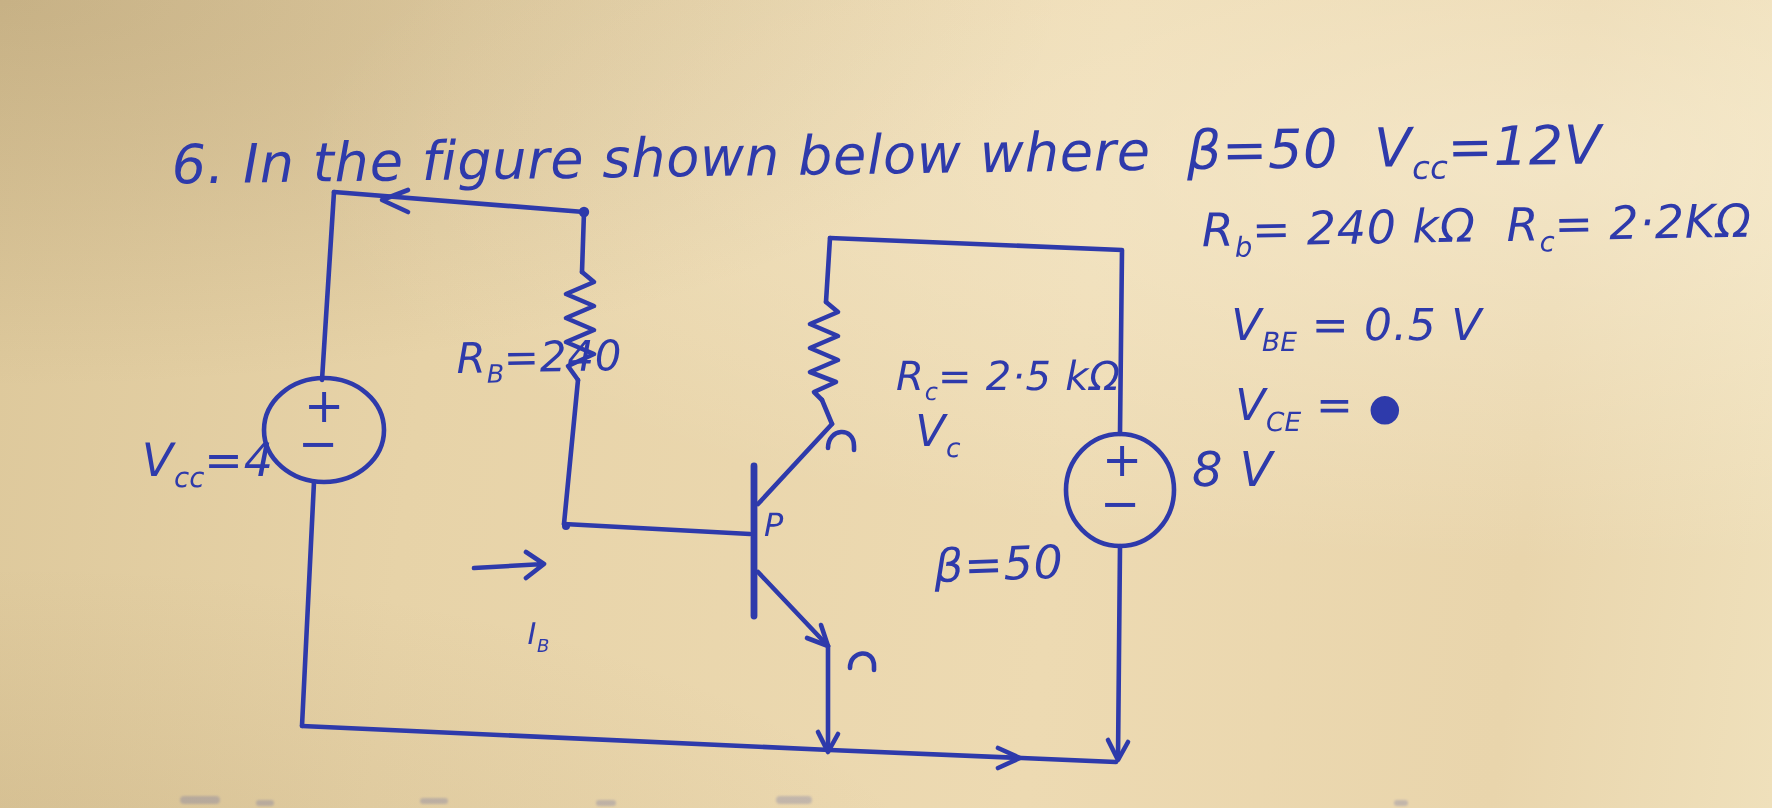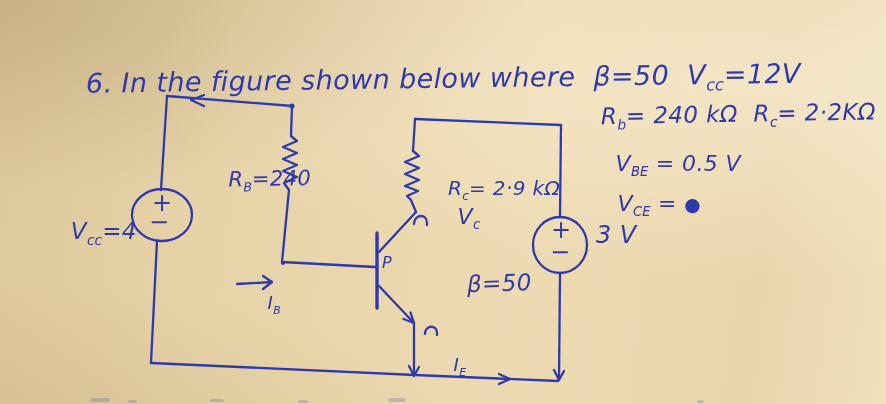--- a/index.html
+++ b/index.html
@@ -93,42 +93,39 @@
   </div>
 
   <div class="lbl" style="left:40px; top:197px; font-size:23px;">
     <span>V</span><sub>cc</sub><span>=4</span>
   </div>
 
   <div class="lbl" style="left:200px; top:148px; font-size:21px; transform:rotate(-1deg);">
     <span>R</span><sub>B</sub><span>=240</span>
   </div>
 
-  <div class="lbl" style="left:243px; top:276px; font-size:18px;">
+  <div class="lbl" style="left:243px; top:295px; font-size:15px;">
     <span>I</span><sub>B</sub>
   </div>
 
   <div class="lbl" style="left:421px; top:158px; font-size:20px;">
-    <span>R</span><sub>c</sub><span>= 2·9 kΩ</span>
+    <span>R</span><sub>c</sub><span>= 2·5 kΩ</span>
   </div>
 
   <div class="lbl" style="left:428px; top:184px; font-size:22px;">
     <span>V</span><sub>c</sub>
   </div>
 
   <div class="lbl" style="left:382px; top:255px; font-size:16px;">P</div>
 
   <div class="lbl" style="left:467px; top:272px; font-size:23px; transform:rotate(-2deg);">β=50</div>
 
-  <div class="lbl" style="left:596px; top:223px; font-size:24px;">3 V</div>
+  <div class="lbl" style="left:596px; top:223px; font-size:24px;">8 V</div>
 
 
-  <div class="lbl" style="left:429px; top:338px; font-size:18px;">
-    <span>I</span><sub>E</sub>
-  </div>
 
   <div class="ghost" style="left:90px;  top:398px; width:20px; height:4px;"></div>
   <div class="ghost" style="left:128px; top:400px; width:9px;  height:3px;"></div>
   <div class="ghost" style="left:210px; top:399px; width:14px; height:3px;"></div>
   <div class="ghost" style="left:298px; top:400px; width:10px; height:3px;"></div>
   <div class="ghost" style="left:388px; top:398px; width:18px; height:4px;"></div>
   <div class="ghost" style="left:697px; top:400px; width:7px;  height:3px;"></div>
 </div>
 
 </body></html>

